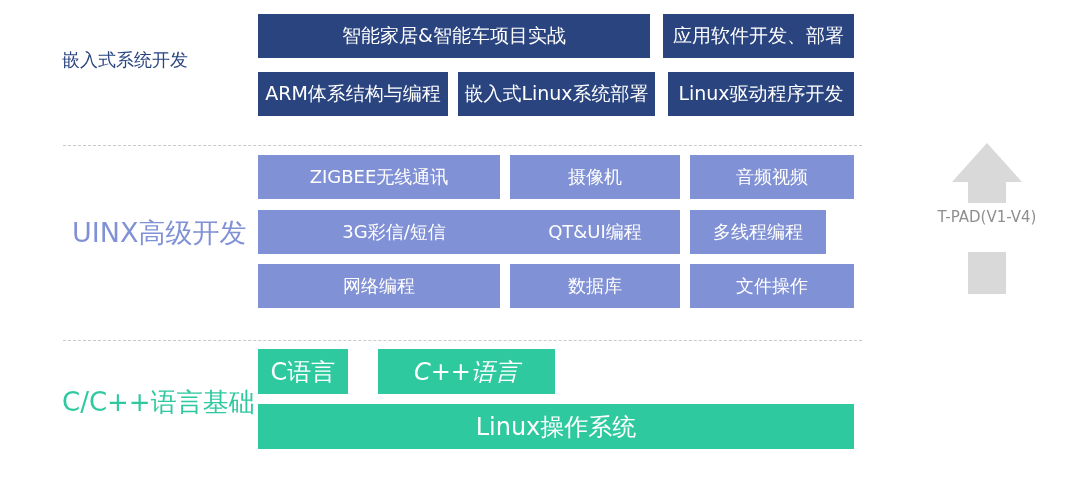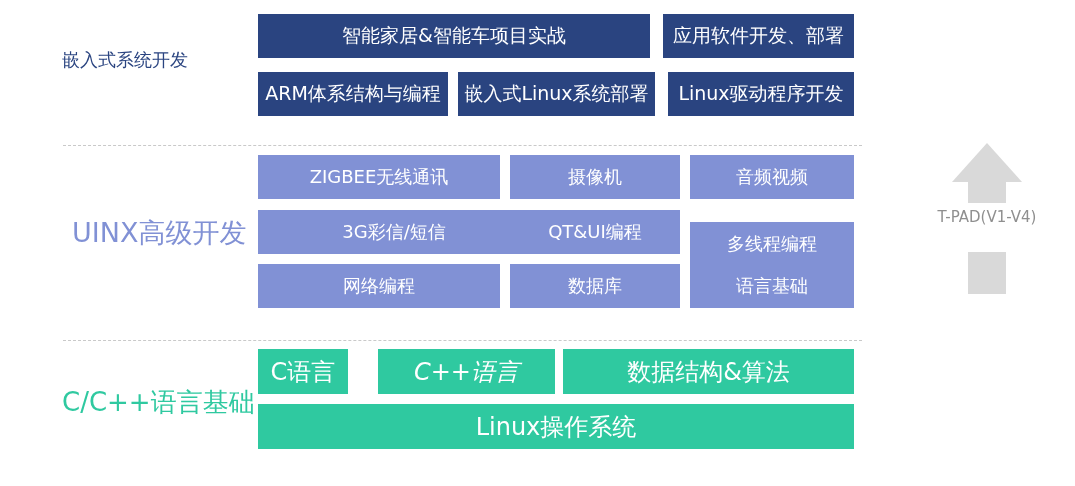--- a/index.html
+++ b/index.html
@@ -27,21 +27,21 @@
   .b-arm            { left:258px; top:72px; width:190px; height:44px; }
   .b-embedded-linux { left:458px; top:72px; width:197px; height:44px; }
   .b-linux-driver   { left:668px; top:72px; width:186px; height:44px; }
 
   
   .b-zigbee      { left:258px; top:155px; width:242px; height:44px; }
   .b-camera      { left:510px; top:155px; width:170px; height:44px; }
   .b-audio-video { left:690px; top:155px; width:164px; height:44px; }
   .b-mms         { left:258px; top:210px; width:272px; height:44px; }
   .b-qt-ui       { left:510px; top:210px; width:170px; height:44px; }
-  .b-multithread { left:690px; top:222px; width:164px; height:44px; }
+  .b-multithread { left:690px; top:210px; width:136px; height:44px; }
   .b-network     { left:258px; top:264px; width:242px; height:44px; }
   .b-database    { left:510px; top:264px; width:170px; height:44px; }
   .b-file-ops    { left:690px; top:264px; width:164px; height:44px; }
 
   
   .b-c        { left:258px; top:349px; width:90px;  height:45px; }
   .b-cpp      { left:378px; top:349px; width:177px; height:45px;font-style:italic; }
   .b-dsa      { left:563px; top:349px; width:291px; height:45px; }
   .b-linux-os { left:258px; top:404px; width:596px; height:45px; }
 
@@ -82,28 +82,27 @@
 
   <div class="tier-label label-t2">UINX高级开发</div>
   <div class="box t2 b-zigbee">ZIGBEE无线通讯</div>
   <div class="box t2 b-camera">摄像机</div>
   <div class="box t2 b-audio-video">音频视频</div>
   <div class="box t2 b-mms">3G彩信/短信</div>
   <div class="box t2 b-qt-ui">QT&amp;UI编程</div>
   <div class="box t2 b-multithread">多线程编程</div>
   <div class="box t2 b-network">网络编程</div>
   <div class="box t2 b-database">数据库</div>
-  <div class="box t2 b-file-ops">语言基础</div>
+  <div class="box t2 b-file-ops">文件操作</div>
 
   <div class="dash dash-2"></div>
 
   <div class="tier-label label-t3">C/C++语言基础</div>
   <div class="box t3 b-c">C语言</div>
   <div class="box t3 b-cpp">C++语言</div>
-  <div class="box t3 b-dsa">数据结构&amp;算法</div>
   <div class="box t3 b-linux-os">Linux操作系统</div>
 
   <div>
     <div class="arrow-head"></div>
     <div class="arrow-shaft-top"></div>
     <div class="arrow-text">
       <div>T-PAD(V1-V4)</div>
     </div>
     <div class="arrow-shaft-bottom"></div>
   </div>

